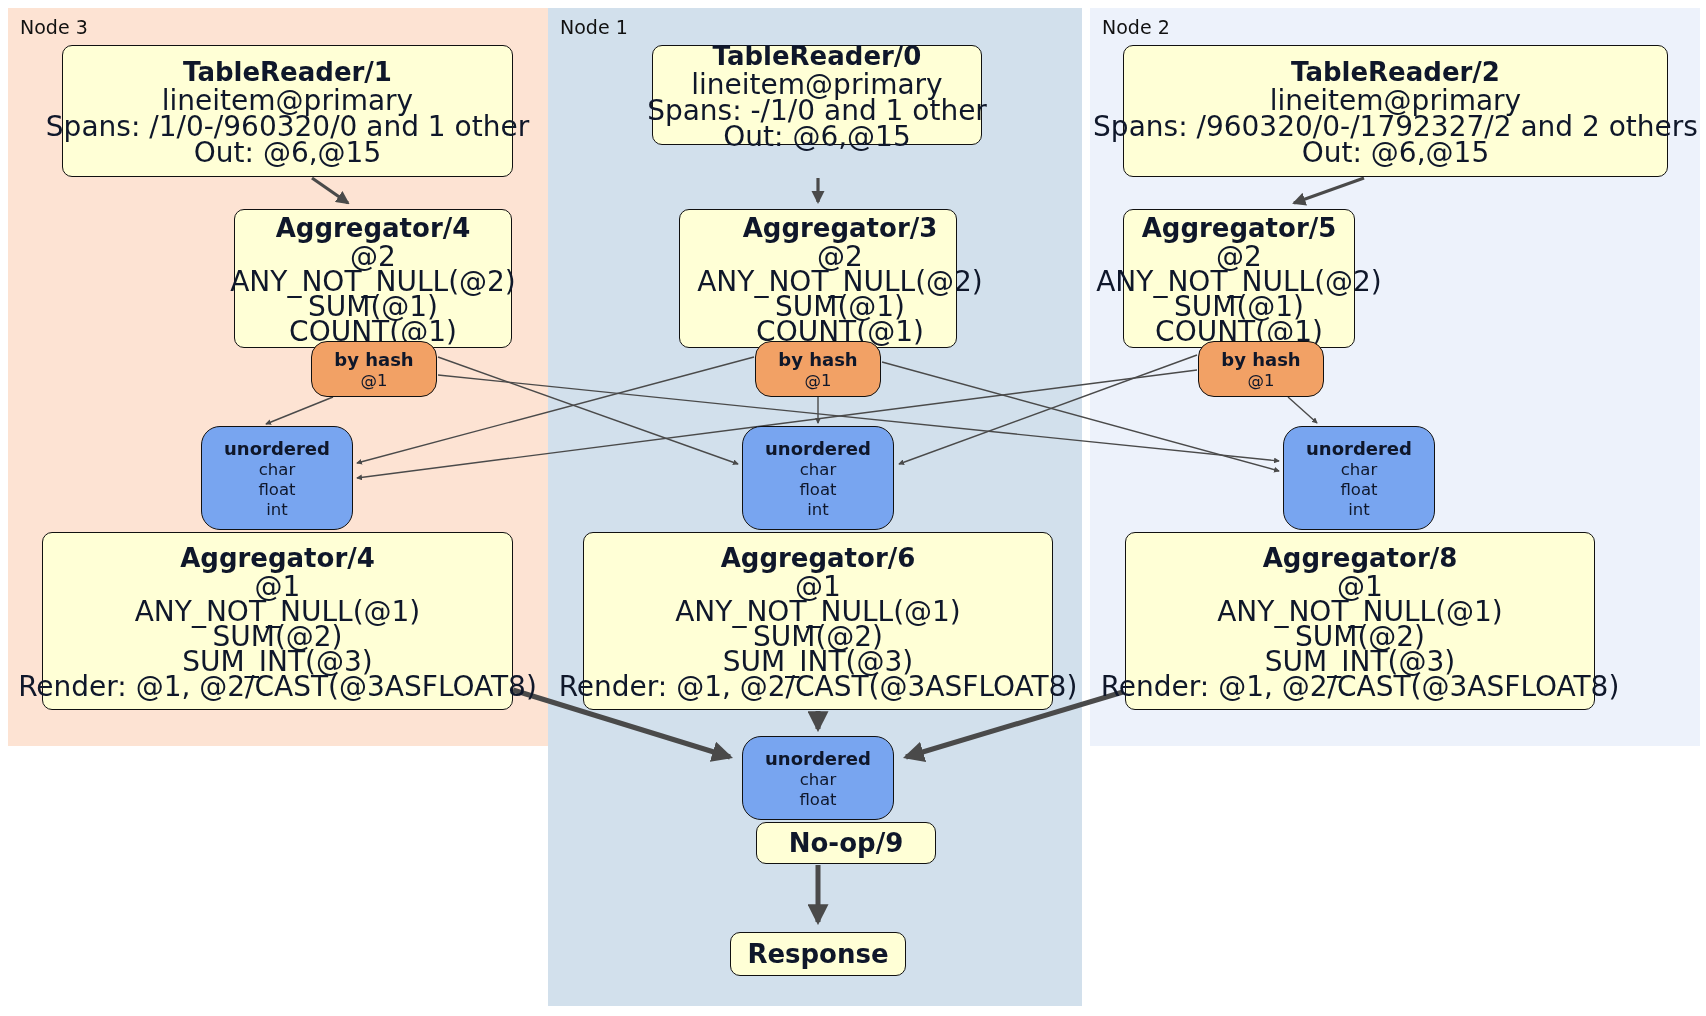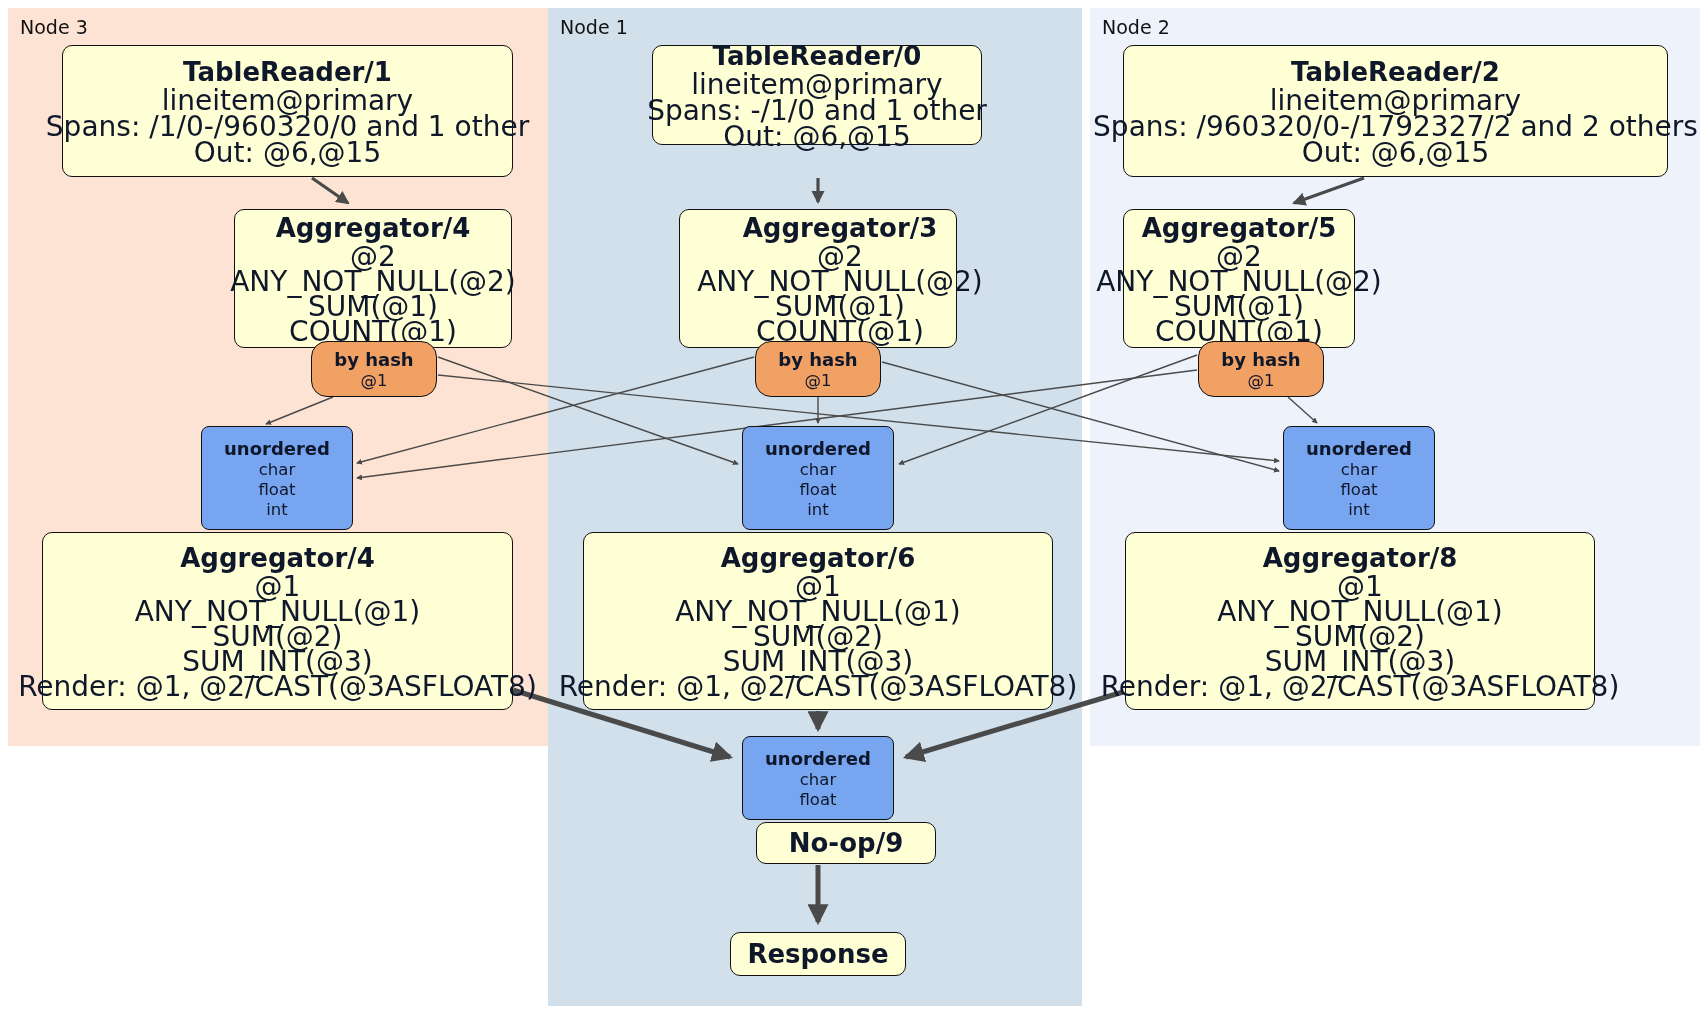--- a/index.html
+++ b/index.html
@@ -18,21 +18,21 @@
   line.thin{stroke:var(--edge-color);stroke-width:1.4;}
   line.med{stroke:var(--edge-color);stroke-width:3.2;}
   line.thick{stroke:var(--edge-color);stroke-width:5;}
 
   
   .box{position:absolute;z-index:2;box-sizing:border-box;border:1.6px solid #111;
        display:flex;flex-direction:column;justify-content:center;align-items:center;
        text-align:center;color:#0f172a;}
   .processor{background:var(--processor-fill);border-radius:10px;}
   .router{background:var(--router-fill);border-radius:16px;}
-  .sync{background:var(--sync-fill);border-radius:8px;}
+  .sync{background:var(--sync-fill);border-radius:19px;}
   .title{font-weight:bold;font-size:26px;line-height:31px;white-space:nowrap;}
   .lines div{font-size:28px;line-height:26px;white-space:nowrap;}
   .compact .title{font-size:18px;line-height:23px;}
   .compact .lines div{font-size:16.5px;line-height:20px;}
   .agg5line .lines div{line-height:25px;}
 
   
   #tr1{left:62px;top:45px;width:451px;height:132px;}
   #tr0{left:652px;top:45px;width:330px;height:100px;}
   #tr2{left:1123px;top:45px;width:545px;height:132px;}

